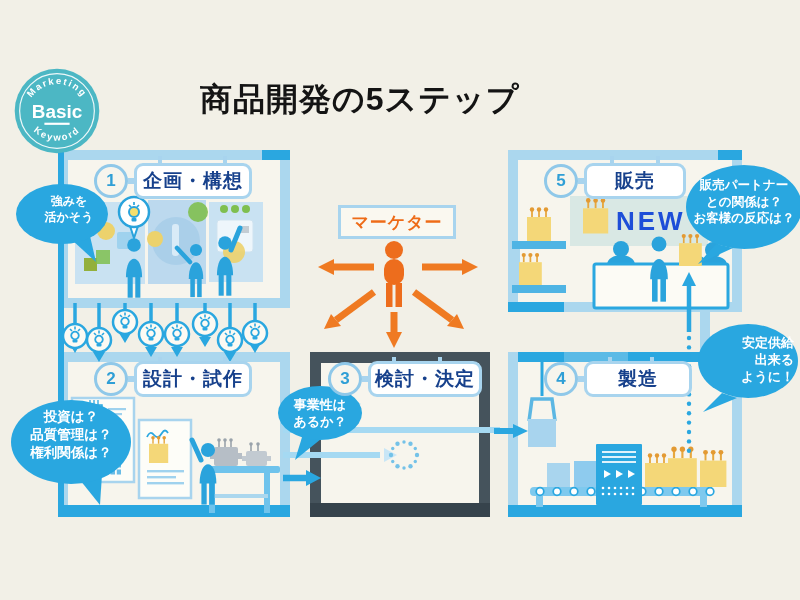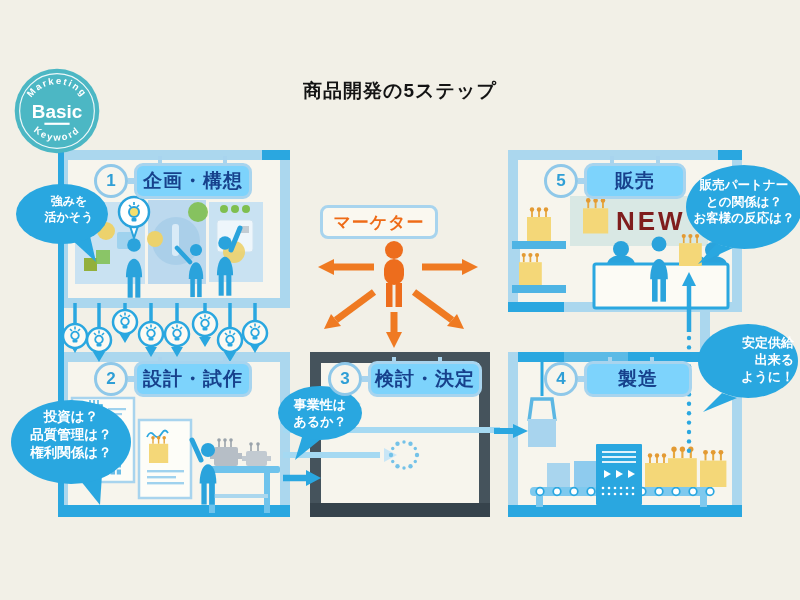--- a/index.html
+++ b/index.html
@@ -1,34 +1,34 @@
 <!DOCTYPE html>
 <html><head>
 <meta charset="utf-8">
 <style>
   html,body{margin:0;padding:0;}
   .stage{position:relative;width:800px;height:600px;background:#f2f0e7;overflow:hidden;
          font-family:"Liberation Sans","DejaVu Sans",sans-serif;}
   .scene{position:absolute;left:0;top:0;z-index:1;}
   .overlay{position:absolute;z-index:3;}
-  .title{left:200px;top:78px;width:400px;text-align:center;font-size:19px;font-weight:bold;
+  .title{left:200px;top:78px;width:400px;text-align:left;font-size:32px;font-weight:bold;
          color:#141414;letter-spacing:1px;}
   .badge-svg{position:absolute;left:12px;top:66px;width:90px;height:90px;z-index:2;}
   .room-label{position:absolute;display:flex;align-items:center;z-index:2;}
   .num-circle{width:28px;height:28px;border:3px solid #8fc8e9;border-radius:50%;background:#f7f5ed;
               color:#2f9fd6;font-weight:bold;font-size:17px;display:flex;align-items:center;justify-content:center;}
   .nub{width:6px;height:6px;background:#a8d4ee;}
-  .pill{height:30px;border:3px solid #a8d4ee;border-radius:9px;background:#7dd3fc;color:#17418c;
+  .pill{height:30px;border:3px solid #a8d4ee;border-radius:9px;background:#ffffff;color:#17418c;
         font-weight:bold;font-size:19px;display:flex;align-items:center;justify-content:center;letter-spacing:1px;}
   .bubble-text{position:absolute;z-index:4;color:#fff;font-weight:bold;white-space:pre-line;
                text-align:center;line-height:1.32;}
-  .marketer-label{position:absolute;left:320px;top:205px;width:112px;height:28px;border:3px solid #a8d4ee;
-                  border-radius:8px;background:#faf8f0;color:#ee6b17;font-weight:bold;font-size:17px;
+  .marketer-label{position:absolute;left:338px;top:205px;width:112px;height:28px;border:3px solid #a8d4ee;
+                  border-radius:0;background:#faf8f0;color:#ee6b17;font-weight:bold;font-size:17px;
                   display:flex;align-items:center;justify-content:center;z-index:2;letter-spacing:1px;}
-  .new-sign{left:616px;top:206px;width:84px;font-size:26px;font-weight:bold;color:#7f1d1d;letter-spacing:3px;}
+  .new-sign{left:616px;top:206px;width:84px;font-size:26px;font-weight:bold;color:#1d4ed8;letter-spacing:3px;}
 </style>
 </head>
 <body>
 
 <div class="stage">
 
   <svg class="scene" width="800" height="600" viewBox="0 0 800 600">
     <defs>
       <g id="person-shape">
         <circle cy="0" r="8"></circle>

